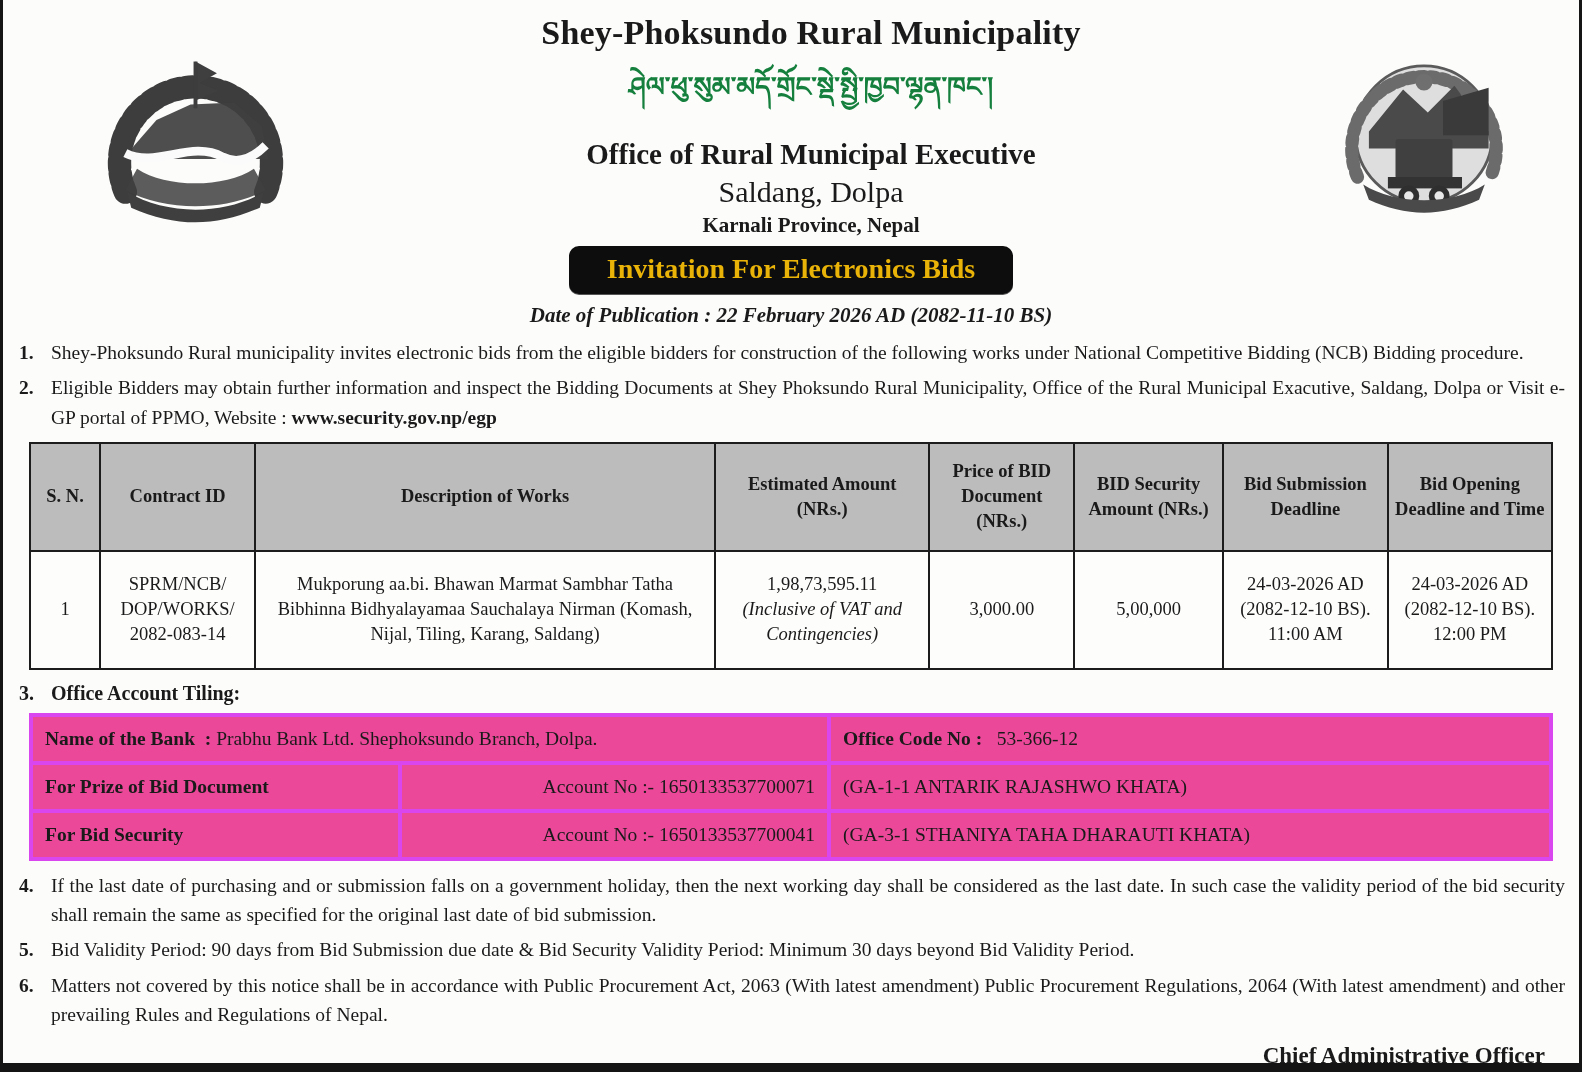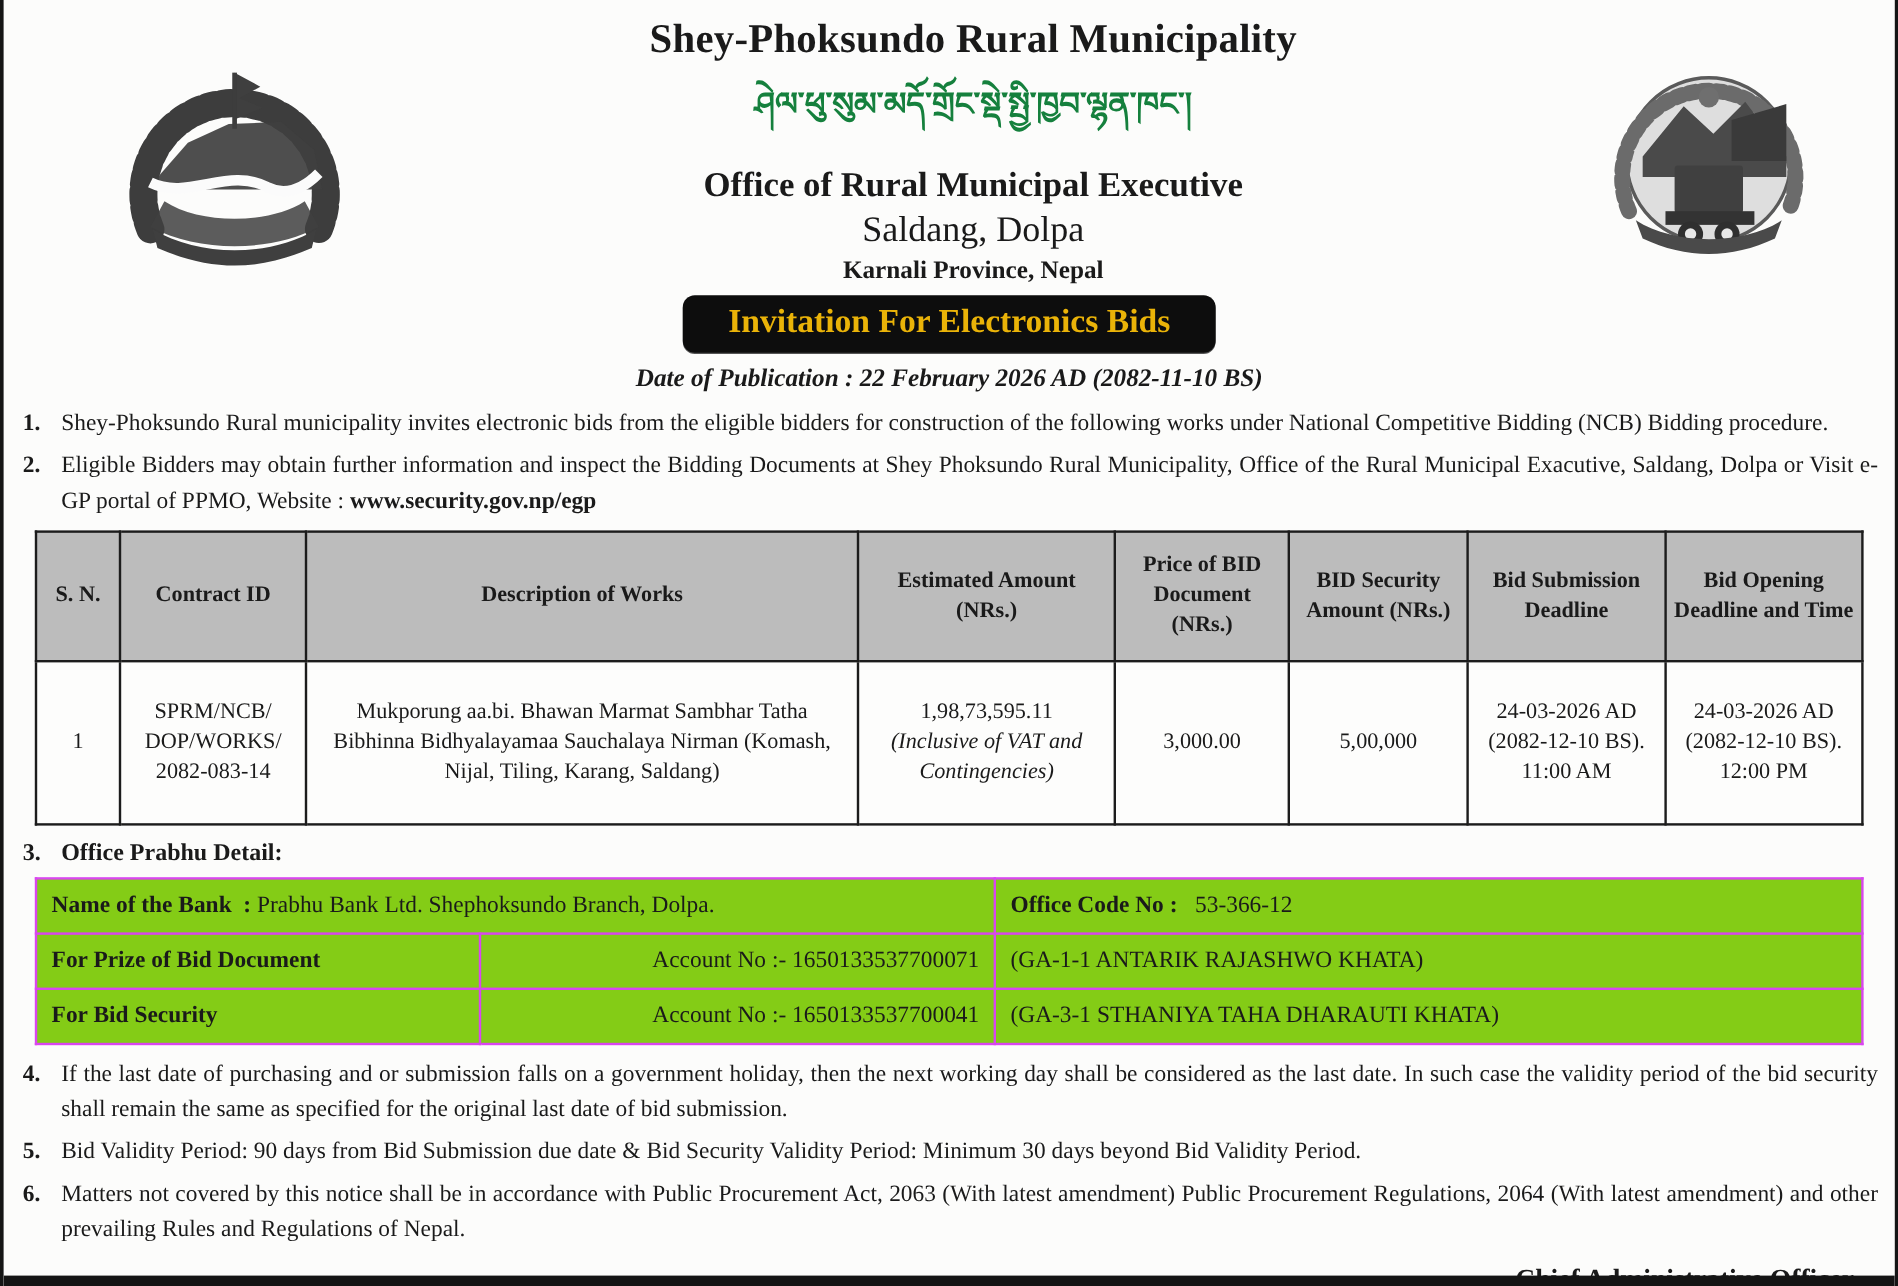--- a/index.html
+++ b/index.html
@@ -45,29 +45,29 @@
   .notice .txt b { font-weight:bold; }
 
   
   table { border-collapse:collapse; }
   .bid-table { width:1524px; margin:10px auto 0; table-layout:fixed; }
   .bid-table th, .bid-table td {
     border:2px solid #1c1c1c; text-align:center; vertical-align:middle;
     padding:6px 6px; font-size:18.5px; line-height:1.35;
   }
   .bid-table th { background:#bcbcbc; font-weight:bold; height:108px; }
-  .bid-table td { height:136px; background:#fdfdfc; }
+  .bid-table td { height:118px; background:#fdfdfc; }
   .amount-note { font-style:italic; display:block; }
 
   
   .section-heading { display:flex; margin:12px 14px 0 10px; font-size:20px; font-weight:bold; }
   .section-heading .num { flex:0 0 38px; padding-left:6px; }
   .account-table { width:1524px; margin:8px auto 0; table-layout:fixed; }
   .account-table td {
-    border:2px solid #d946ef; font-size:19.5px; padding:11px 12px; background:#84cc16;
+    border:4px solid #d946ef; font-size:19.5px; padding:11px 12px; background:#ec4899;
     vertical-align:middle;
   }
   .account-table .lbl { font-weight:bold; }
   .acct-center { text-align:right; }
 
   
   .signature { text-align:right; font-size:23px; font-weight:bold; margin:14px 34px 0 0; }
 
   svg .ink { fill:#3f3f3f; }
 </style>
@@ -167,21 +167,21 @@
         <td>3,000.00</td>
         <td>5,00,000</td>
         <td>24-03-2026 AD (2082-12-10 BS). 11:00 AM</td>
         <td>24-03-2026 AD (2082-12-10 BS). 12:00 PM</td>
       </tr>
     </tbody>
   </table>
 
   <div class="section-heading">
     <span class="num">3.</span>
-    <span>Office Prabhu Detail:</span>
+    <span>Office Account Tiling:</span>
   </div>
 
   <table class="account-table">
     <colgroup>
         <col style="width:24.3%">
         <col style="width:28.2%">
         <col style="width:47.5%">
       </colgroup>
     <tbody>
       <tr>

